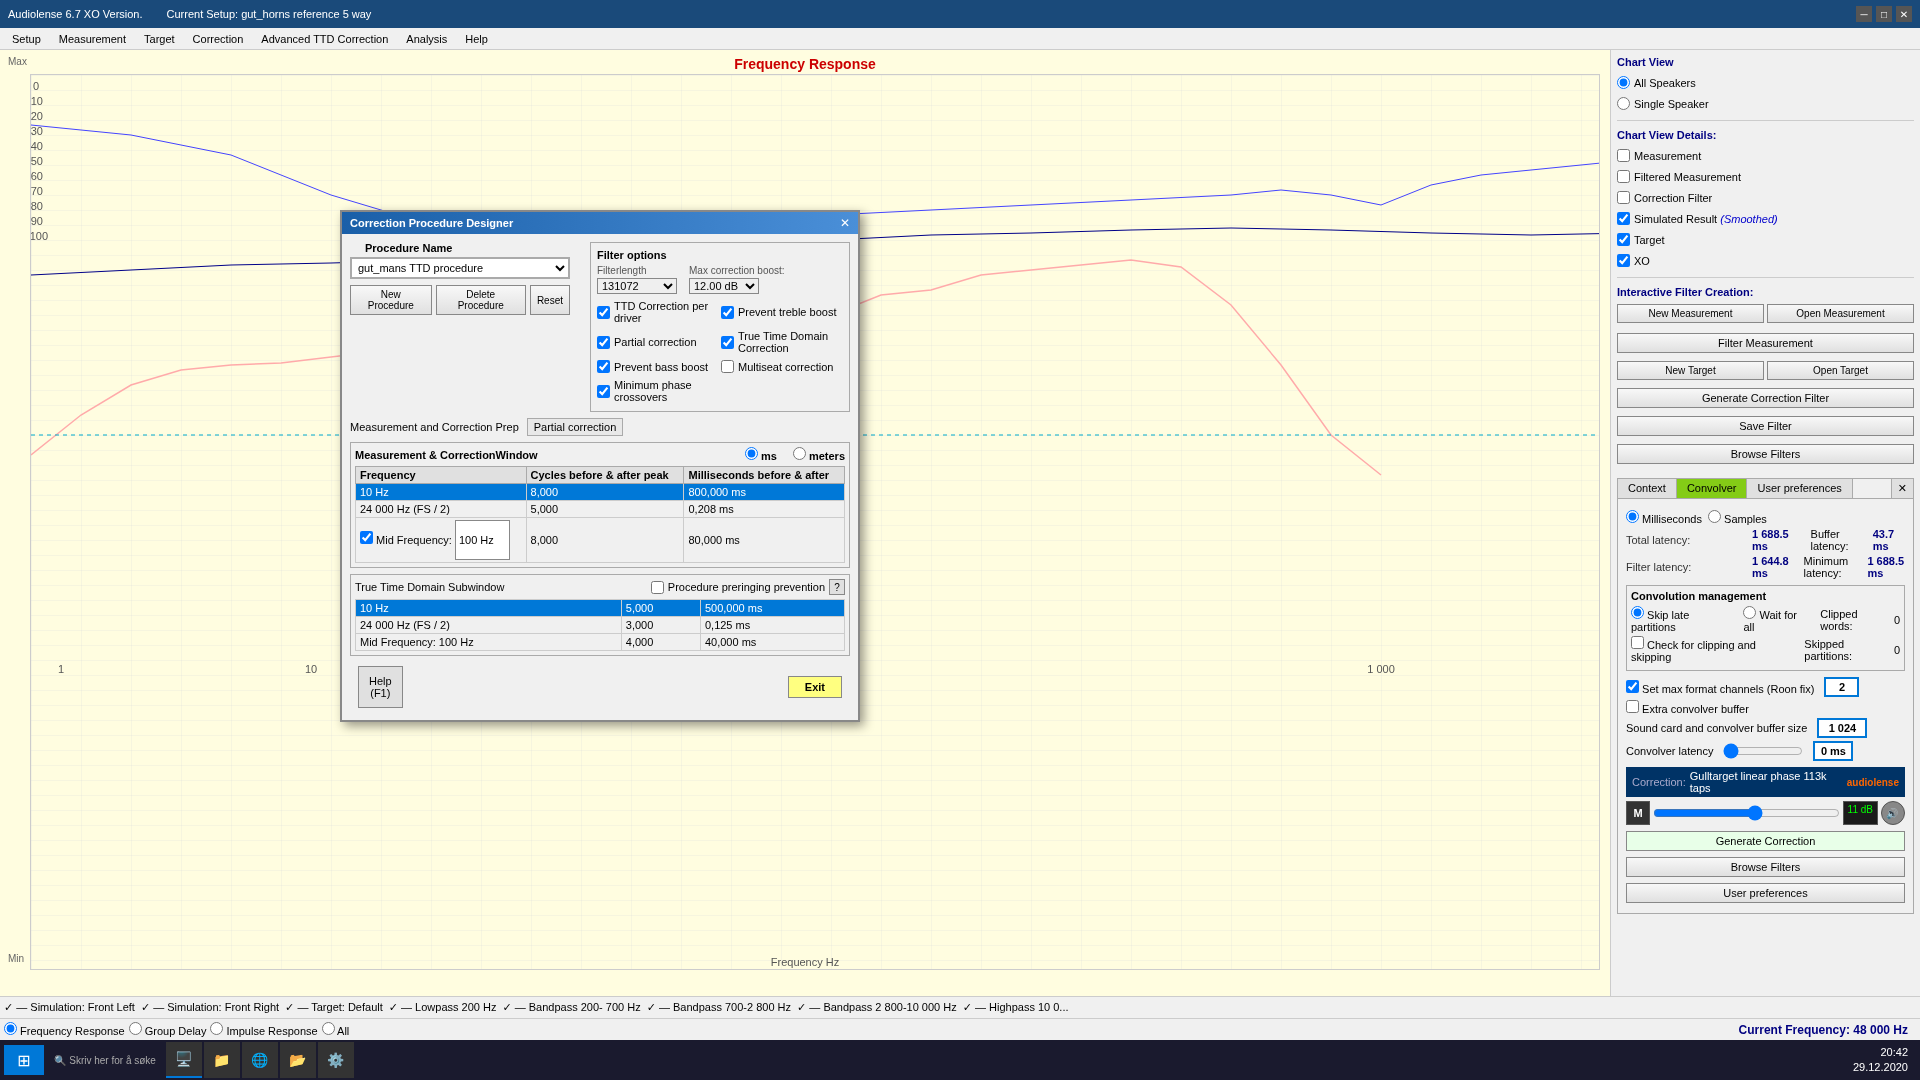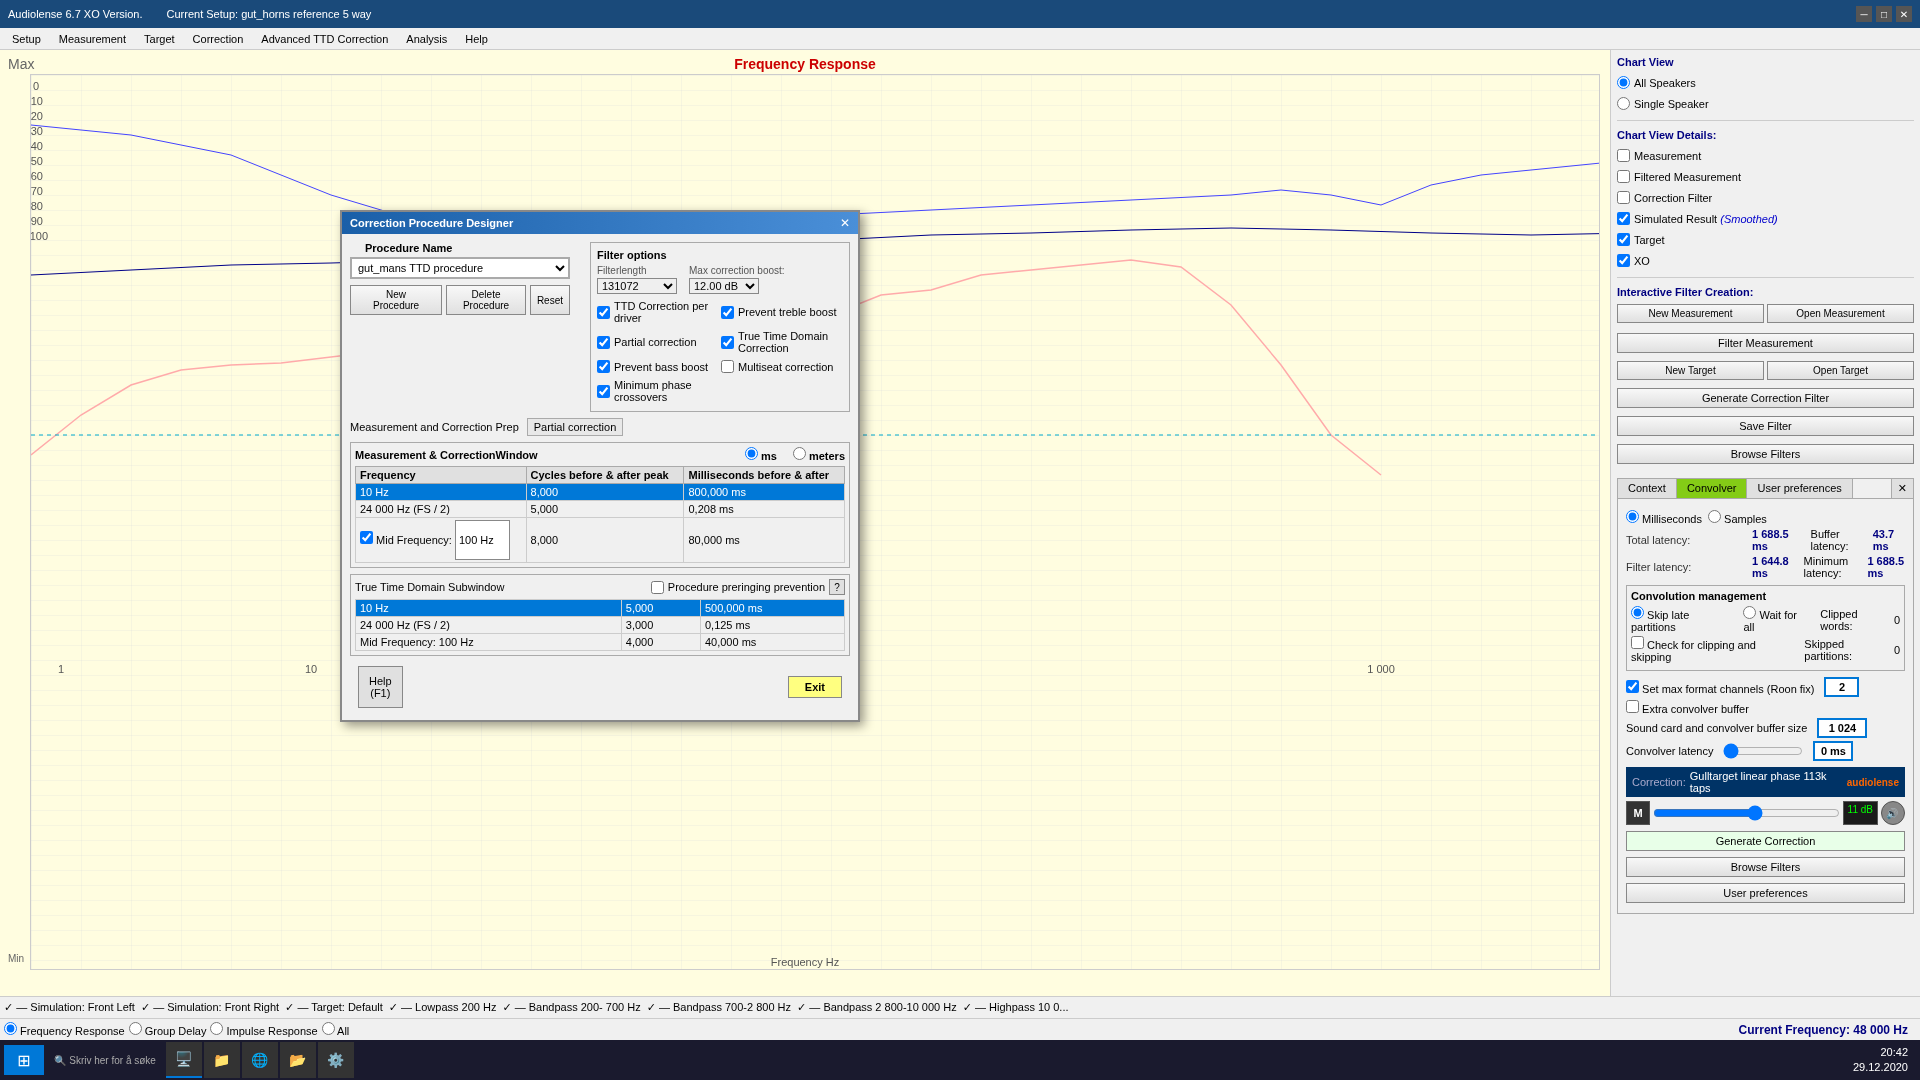--- a/index.html
+++ b/index.html
@@ -253,21 +253,21 @@
   <span class="menu-item">Target</span>
   <span class="menu-item">Correction</span>
   <span class="menu-item">Advanced TTD Correction</span>
   <span class="menu-item">Analysis</span>
   <span class="menu-item">Help</span>
 </div>
 
 <div style="display:flex; height: calc(1080px - 28px - 22px - 22px - 22px - 40px); position:relative;">
 
   <div class="chart-area" style="flex:1; position:relative; background:#fffde0;">
-    <div style="font-size:14px; color:#666; position:absolute; left:8px; top:6px;">Max</div>
+    <div style="font-size:10px; color:#666; position:absolute; left:8px; top:6px;">Max</div>
     <div class="chart-title" style="margin-top:2px;">Frequency Response</div>
 
     <svg class="chart-svg" style="position:absolute; top:24px; left:30px; right:310px; width:calc(100% - 40px); height:calc(100% - 50px); background:#fffde0; border:1px solid #ccc;">
 
       <defs>
         <pattern id="grid" width="50" height="15" patternUnits="userSpaceOnUse">
           <path d="M 50 0 L 0 0 0 15" fill="none" stroke="#ddd" stroke-width="0.5"></path>
         </pattern>
       </defs>
       <rect width="100%" height="100%" fill="url(#grid)"></rect>
@@ -317,21 +317,21 @@
           <div style="display:flex; gap:20px;">
 
             <div style="flex:1;">
               <div class="section-label">Procedure Name</div>
               <div class="procedure-name-row">
                 <select style="width:220px; font-size:11px; padding:2px; background:white; border:2px solid #aaa;">
                   <option>gut_mans TTD procedure</option>
                 </select>
               </div>
               <div class="procedure-btns">
-                <button class="btn" style="font-size:10px; padding:3px 16px;">New Procedure</button>
+                <button class="btn" style="font-size:10px; padding:3px 6px;">New Procedure</button>
                 <button class="btn" style="font-size:10px; padding:3px 6px;">Delete Procedure</button>
                 <button class="btn" style="font-size:10px; padding:3px 6px;">Reset</button>
               </div>
             </div>
 
             <div style="flex:1.2; border:1px solid #aaa; padding:6px;">
               <div class="filter-options-title">Filter options</div>
               <div style="display:flex; gap:12px; margin-bottom:4px;">
                 <div>
                   <div style="font-size:10px; color:#555; margin-bottom:2px;">Filterlength</div>

